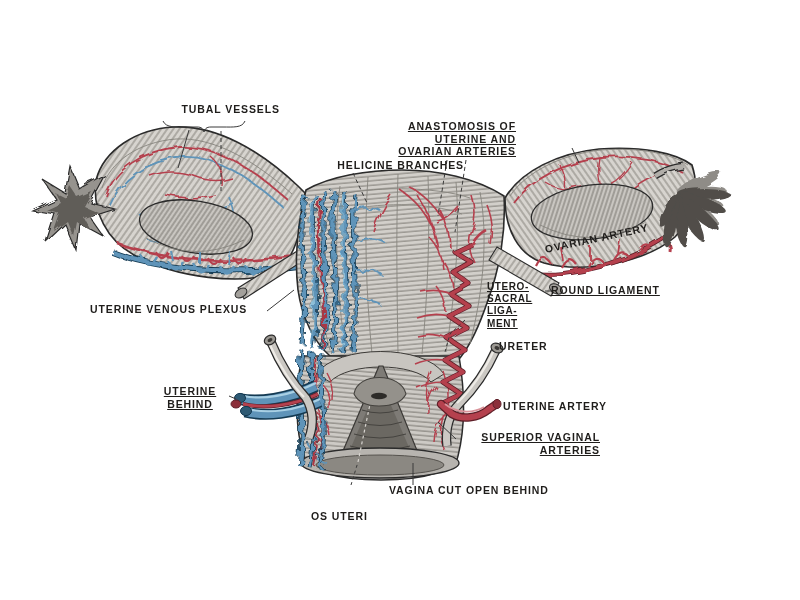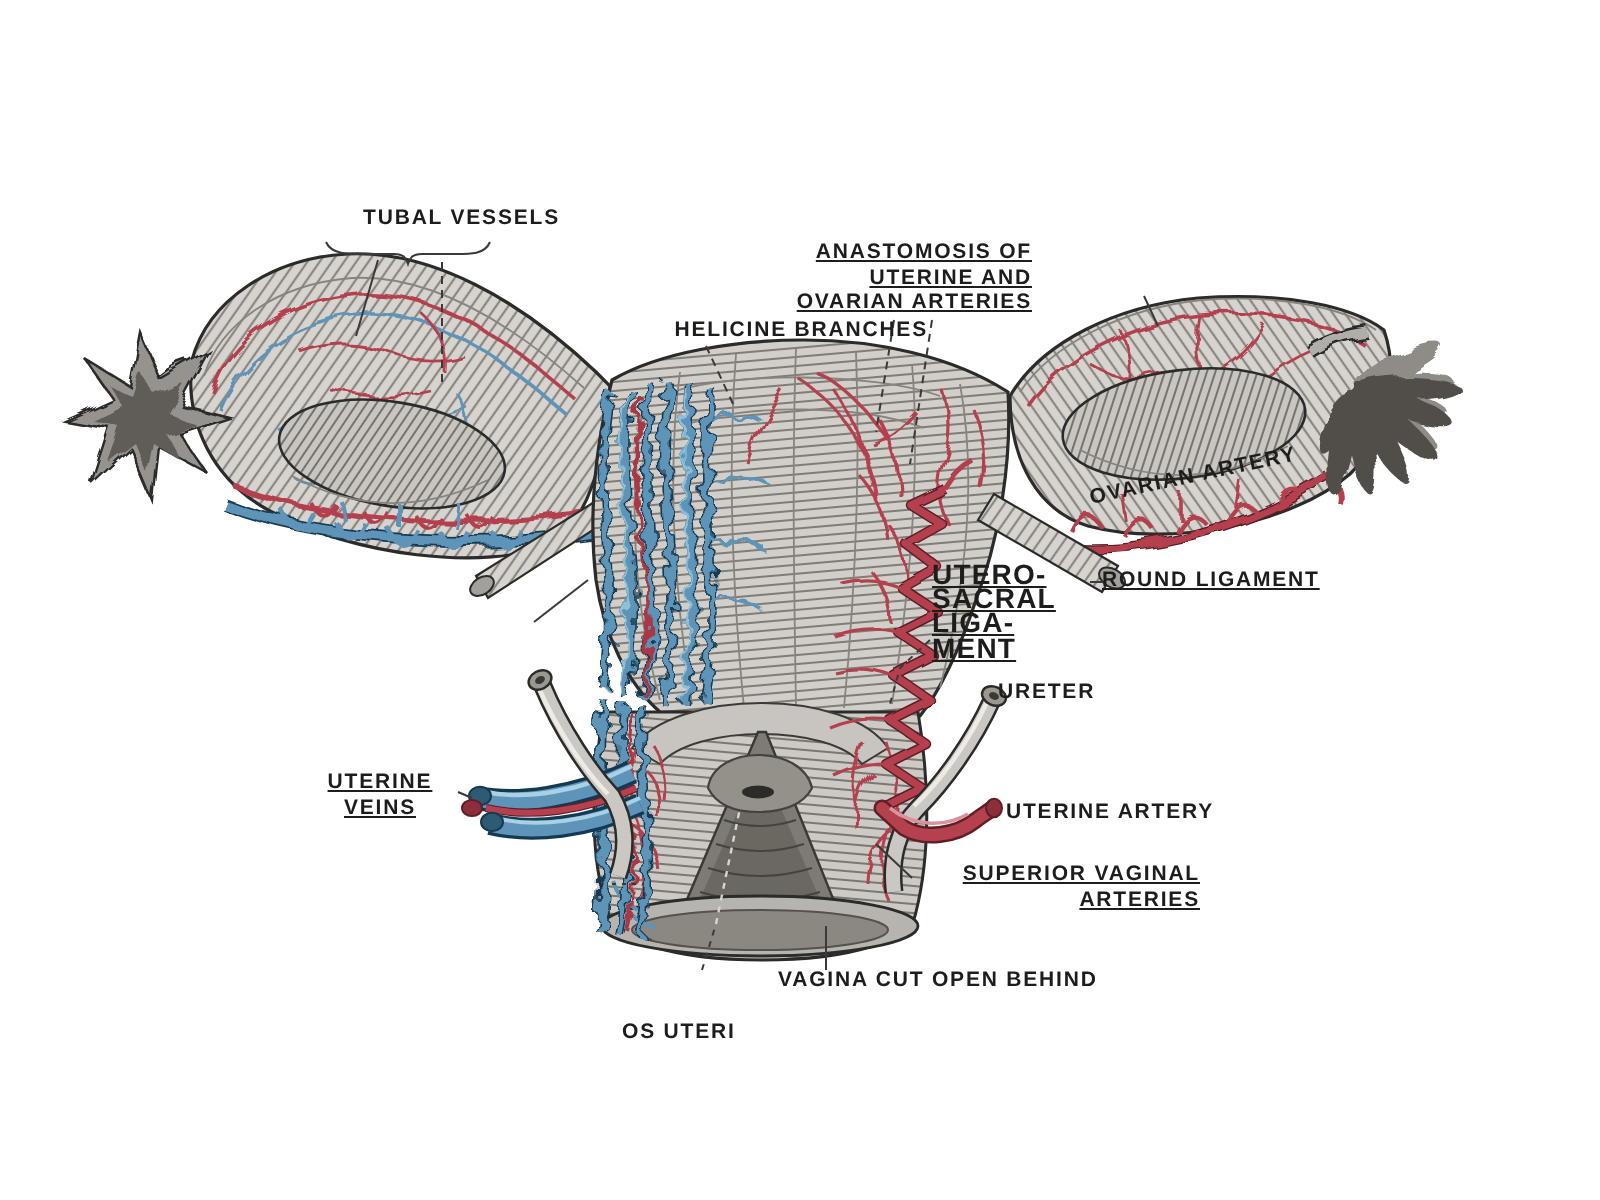--- a/index.html
+++ b/index.html
@@ -15,21 +15,21 @@
   .lbl span{display:block;text-decoration:underline;}
   .ctr{text-align:right;}
   .rgt{text-align:center;}
   #l-tubal{left:128px;top:103px;width:152px;}
   #l-anast{left:366px;top:120px;width:150px;}
   #l-fallopian{left:514px;top:120px;width:118px;}
   #l-helicine{left:312px;top:159px;width:152px;}
   #l-ovartery{left:545px;top:243px;width:130px;transform:rotate(-12deg);transform-origin:0 50%;}
   #l-round{left:551px;top:284px;width:145px;text-decoration:underline;}
   #l-uvp{left:90px;top:303px;width:182px;}
-  #l-usl{left:466px;top:281px;width:60px;font-size:14px;letter-spacing:.6px;line-height:12.2px;}
+  #l-usl{left:487px;top:281px;width:60px;font-size:10px;letter-spacing:.6px;line-height:12.2px;}
   #l-ureter{left:499px;top:340px;width:70px;}
   #l-uveins{left:154px;top:385px;width:72px;}
   #l-uartery{left:503px;top:400px;width:132px;}
   #l-vvp{left:121px;top:434px;width:192px;}
   #l-sva{left:452px;top:431px;width:148px;}
   #l-osuteri{left:311px;top:510px;width:72px;}
   #l-vagina{left:389px;top:484px;width:200px;}
   
   .art{stroke:var(--c-artery);fill:none;}
   .artc{stroke:#5e1f28;fill:none;}
@@ -277,33 +277,34 @@
   <span>OVARIAN ARTERIES</span>
 </div>
 
 
 <div class="lbl ctr" id="l-helicine">HELICINE BRANCHES</div>
 
 <div class="lbl" id="l-ovartery">OVARIAN ARTERY</div>
 
 <div class="lbl" id="l-round">ROUND LIGAMENT</div>
 
+<div class="lbl" id="l-uvp">UTERINE VENOUS PLEXUS</div>
 
 <div class="lbl" id="l-usl">
   <span>UTERO-</span>
   <span>SACRAL</span>
   <span>LIGA-</span>
   <span>MENT</span>
 </div>
 
 <div class="lbl" id="l-ureter">URETER</div>
 
 <div class="lbl rgt" id="l-uveins">
   <span>UTERINE</span>
-  <span>VEINS</span>
+  <span>BEHIND</span>
 </div>
 
 <div class="lbl" id="l-uartery">UTERINE ARTERY</div>
 
 
 <div class="lbl ctr" id="l-sva">
   <span>SUPERIOR VAGINAL</span>
   <span>ARTERIES</span>
 </div>
 

